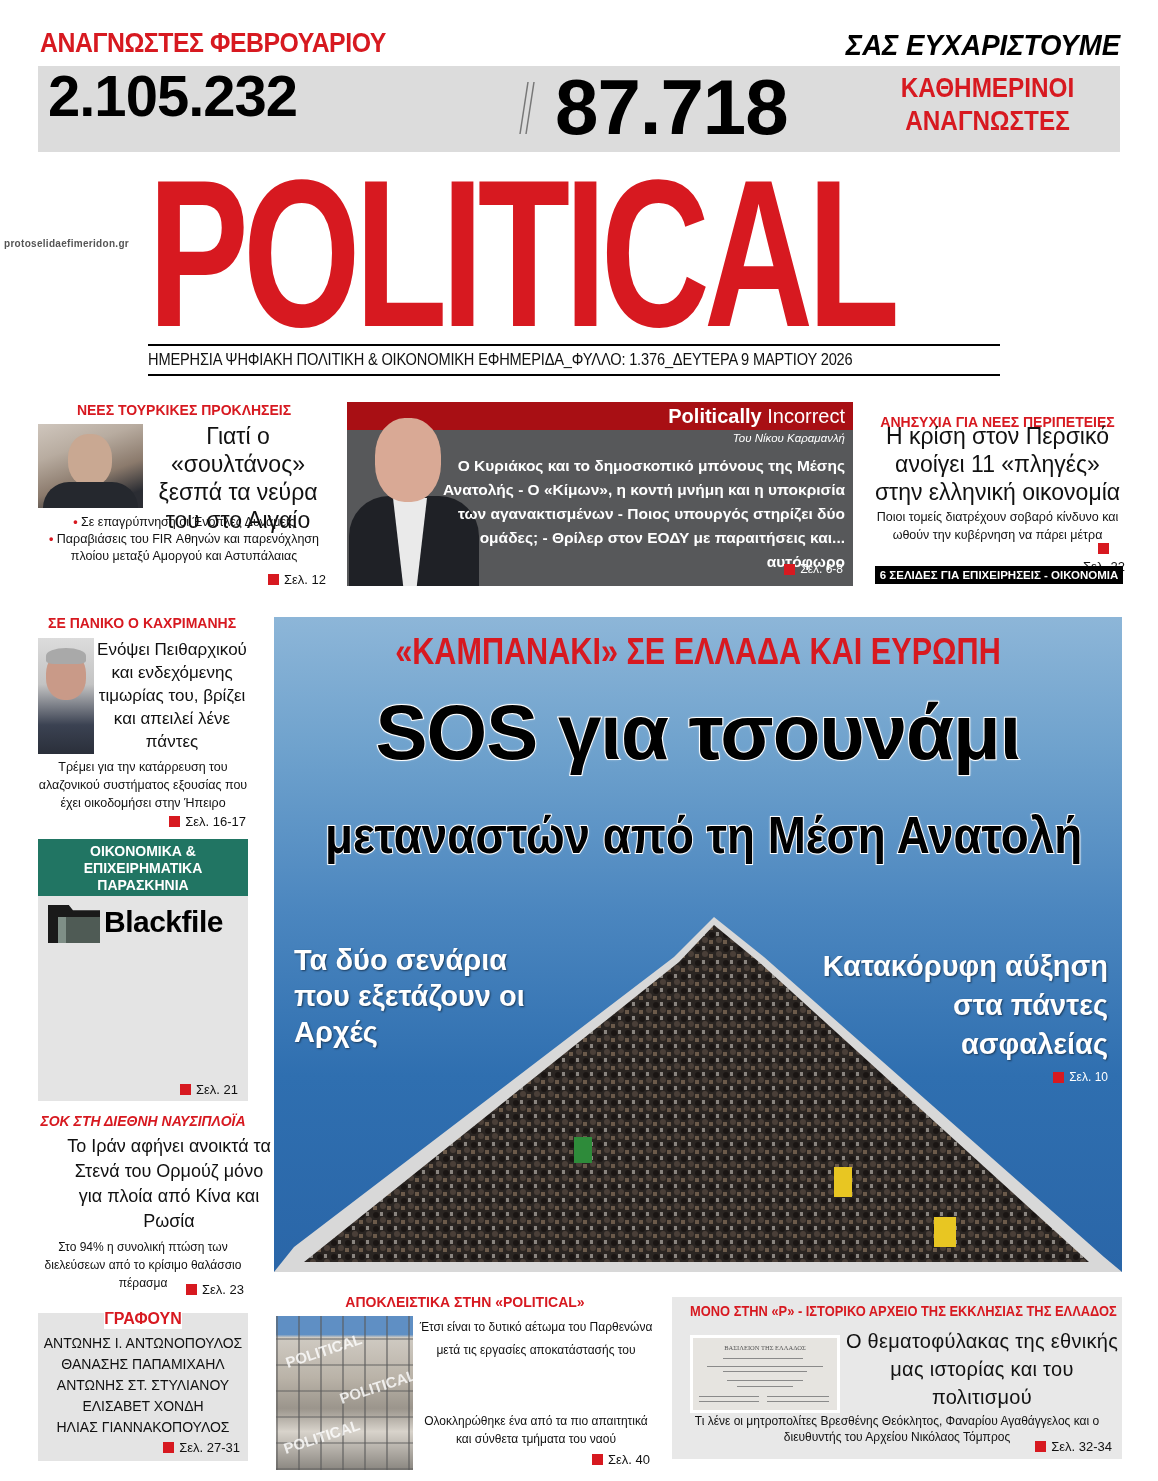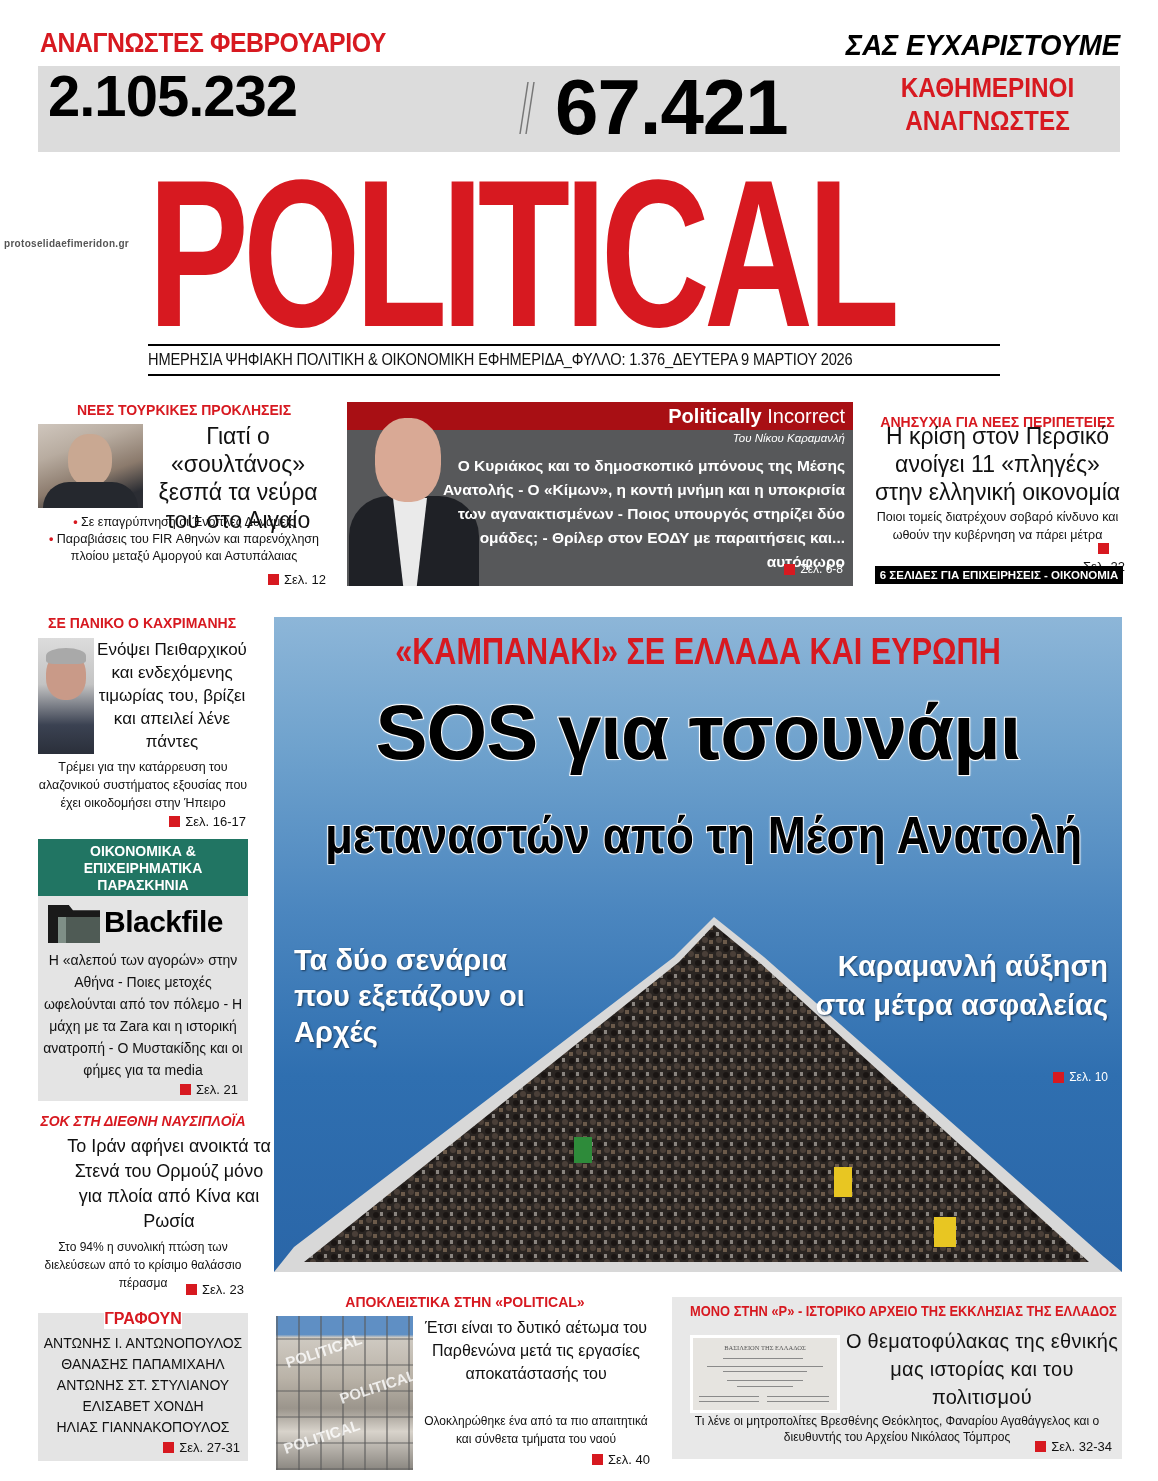--- a/index.html
+++ b/index.html
@@ -107,21 +107,21 @@
   #main-left { position: absolute; left: 20px; top: 325px; width: 260px; font-size: 29px; line-height: 36px; font-weight: bold; color: #fff; text-shadow: 1px 1px 2px #1b3a5a; }
   #main-right { position: absolute; right: 14px; top: 330px; width: 300px; font-size: 29px; line-height: 39px; font-weight: bold; color: #fff; text-align: right; text-shadow: 1px 1px 2px #1b3a5a; }
   #main .page-ref { position: absolute; right: 14px; top: 453px; color: #fff; font-size: 12px; }
 
   
   #parthenon { left: 274px; top: 1292px; width: 382px; height: 182px; }
   #parthenon .kicker { position: absolute; left: 0; top: 2px; width: 382px; }
   #parth-photo { position: absolute; left: 2px; top: 24px; width: 137px; height: 154px; background: linear-gradient(180deg,#5f8fc4 0%,#5f8fc4 12%,#cfcac2 14%,#bab3a8 40%,#9b958c 60%,#d8d3cb 75%,#8a8680 100%); overflow:hidden; }
   #parth-photo .grid { position:absolute; inset:0; background-image: repeating-linear-gradient(90deg, rgba(90,90,90,0.55) 0 2px, transparent 2px 22px), repeating-linear-gradient(0deg, rgba(90,90,90,0.45) 0 2px, transparent 2px 26px); }
   #parth-photo .wm { position:absolute; font-size:15px; font-weight:bold; color: rgba(255,255,255,0.8); transform: rotate(-18deg); }
-  #parthenon .headline { position: absolute; left: 142px; top: 24px; width: 240px; font-size: 16px; line-height: 23px; }
+  #parthenon .headline { position: absolute; left: 142px; top: 24px; width: 240px; font-size: 12px; line-height: 23px; }
   #parthenon .sub { position: absolute; left: 142px; top: 120px; width: 240px; font-size: 12px; line-height: 18px; }
   #parthenon .page-ref { position: absolute; right: 6px; top: 160px; }
 
   
   #archive { left: 672px; top: 1297px; width: 450px; height: 162px; background: #e8e8e8; }
   #archive .kicker { position: absolute; left: 0; top: 6px; width: 450px; font-size: 14px; transform: scaleX(0.92); }
   #arch-photo { position: absolute; left: 18px; top: 38px; width: 150px; height: 78px; background: #fff; padding: 3px; }
   #arch-photo .doc { width: 100%; height: 100%; background: #e6e4e0; position: relative; overflow: hidden; }
   #arch-photo .doc .l { position:absolute; height:2px; background:#8a8a8a; }
   #archive .headline { position: absolute; left: 170px; top: 30px; width: 280px; font-size: 20px; line-height: 28px; letter-spacing: 0.3px; }
@@ -132,21 +132,21 @@
 <body>
 
 <div class="abs" id="readers-label">ΑΝΑΓΝΩΣΤΕΣ ΦΕΒΡΟΥΑΡΙΟΥ</div>
 <div class="abs" id="thanks">ΣΑΣ ΕΥΧΑΡΙΣΤΟΥΜΕ</div>
 <div class="abs" id="banner"></div>
 <div class="abs" id="num-monthly">2.105.232</div>
 <svg class="abs" id="sep" viewBox="0 0 30 56">
   <line x1="12" y1="54" x2="20" y2="2" stroke="#777" stroke-width="1.5"></line>
   <line x1="18" y1="54" x2="26" y2="2" stroke="#777" stroke-width="1.5"></line>
 </svg>
-<div class="abs" id="num-daily">67.421</div>
+<div class="abs" id="num-daily">87.718</div>
 <div class="abs" id="daily-label">
   <div>ΚΑΘΗΜΕΡΙΝΟΙ</div>
   <div>ΑΝΑΓΝΩΣΤΕΣ</div>
 </div>
 
 <div class="abs" id="watermark">protoselidaefimeridon.gr</div>
 <div class="abs" id="logo">POLITICAL</div>
 <div class="abs" id="rule-top"></div>
 <div class="abs" id="subtitle">ΗΜΕΡΗΣΙΑ ΨΗΦΙΑΚΗ ΠΟΛΙΤΙΚΗ &amp; ΟΙΚΟΝΟΜΙΚΗ ΕΦΗΜΕΡΙΔΑ_ΦΥΛΛΟ: 1.376_ΔΕΥΤΕΡΑ 9 ΜΑΡΤΙΟΥ 2026</div>
 <div class="abs" id="rule-bot"></div>
@@ -212,21 +212,20 @@
 <div class="abs" id="blackfile">
   <div id="bf-head">ΟΙΚΟΝΟΜΙΚΑ &amp; ΕΠΙΧΕΙΡΗΜΑΤΙΚΑ ΠΑΡΑΣΚΗΝΙΑ</div>
   <div id="bf-logo">
     <div id="bf-folder">
         <div class="back"></div>
         <div class="front"></div>
         <div class="front2"></div>
       </div>
     <div id="bf-word">Blackfile</div>
   </div>
-  <div class="sub">Η «αλεπού των αγορών» στην Αθήνα - Ποιες μετοχές ωφελούνται από τον πόλεμο - Η μάχη με τα Zara και η ιστορική ανατροπή - Ο Μυστακίδης και οι φήμες για τα media</div>
   <div class="page-ref">
       <span class="sq"></span>
       <span>Σελ. 21</span>
     </div>
 </div>
 
 <div class="abs" id="hormuz">
   <div class="kicker">ΣΟΚ ΣΤΗ ΔΙΕΘΝΗ ΝΑΥΣΙΠΛΟΪΑ</div>
   <div class="headline">Το Ιράν αφήνει ανοικτά τα Στενά του Ορμούζ μόνο για πλοία από Κίνα και Ρωσία</div>
   <div class="sub">Στο 94% η συνολική πτώση των διελεύσεων από το κρίσιμο θαλάσσιο πέρασμα</div>
@@ -265,21 +264,21 @@
     <polygon points="440,0 490,40 830,340 848,355 0,355 20,330 400,40" fill="#d8d8d8"></polygon>
     <polygon points="440,8 485,45 815,345 30,345 405,45" fill="url(#crowd)"></polygon>
     <rect x="560" y="250" width="18" height="30" fill="#e8c622"></rect>
     <rect x="300" y="220" width="18" height="26" fill="#2e8b3a"></rect>
     <rect x="660" y="300" width="22" height="30" fill="#e8c622"></rect>
   </svg>
   <div id="main-kicker">«ΚΑΜΠΑΝΑΚΙ» ΣΕ ΕΛΛΑΔΑ ΚΑΙ ΕΥΡΩΠΗ</div>
   <div id="main-head1">SOS για τσουνάμι</div>
   <div id="main-head2">μεταναστών από τη Μέση Ανατολή</div>
   <div id="main-left">Τα δύο σενάρια που εξετάζουν οι Αρχές</div>
-  <div id="main-right">Καραμανλή αύξηση στα μέτρα ασφαλείας</div>
+  <div id="main-right">Κατακόρυφη αύξηση στα πάντες ασφαλείας</div>
   <div class="page-ref">
       <span class="sq"></span>
       <span>Σελ. 10</span>
     </div>
 </div>
 
 <div class="abs" id="parthenon">
   <div class="kicker">ΑΠΟΚΛΕΙΣΤΙΚΑ ΣΤΗΝ «POLITICAL»</div>
   <div id="parth-photo">
     <div class="grid"></div>

